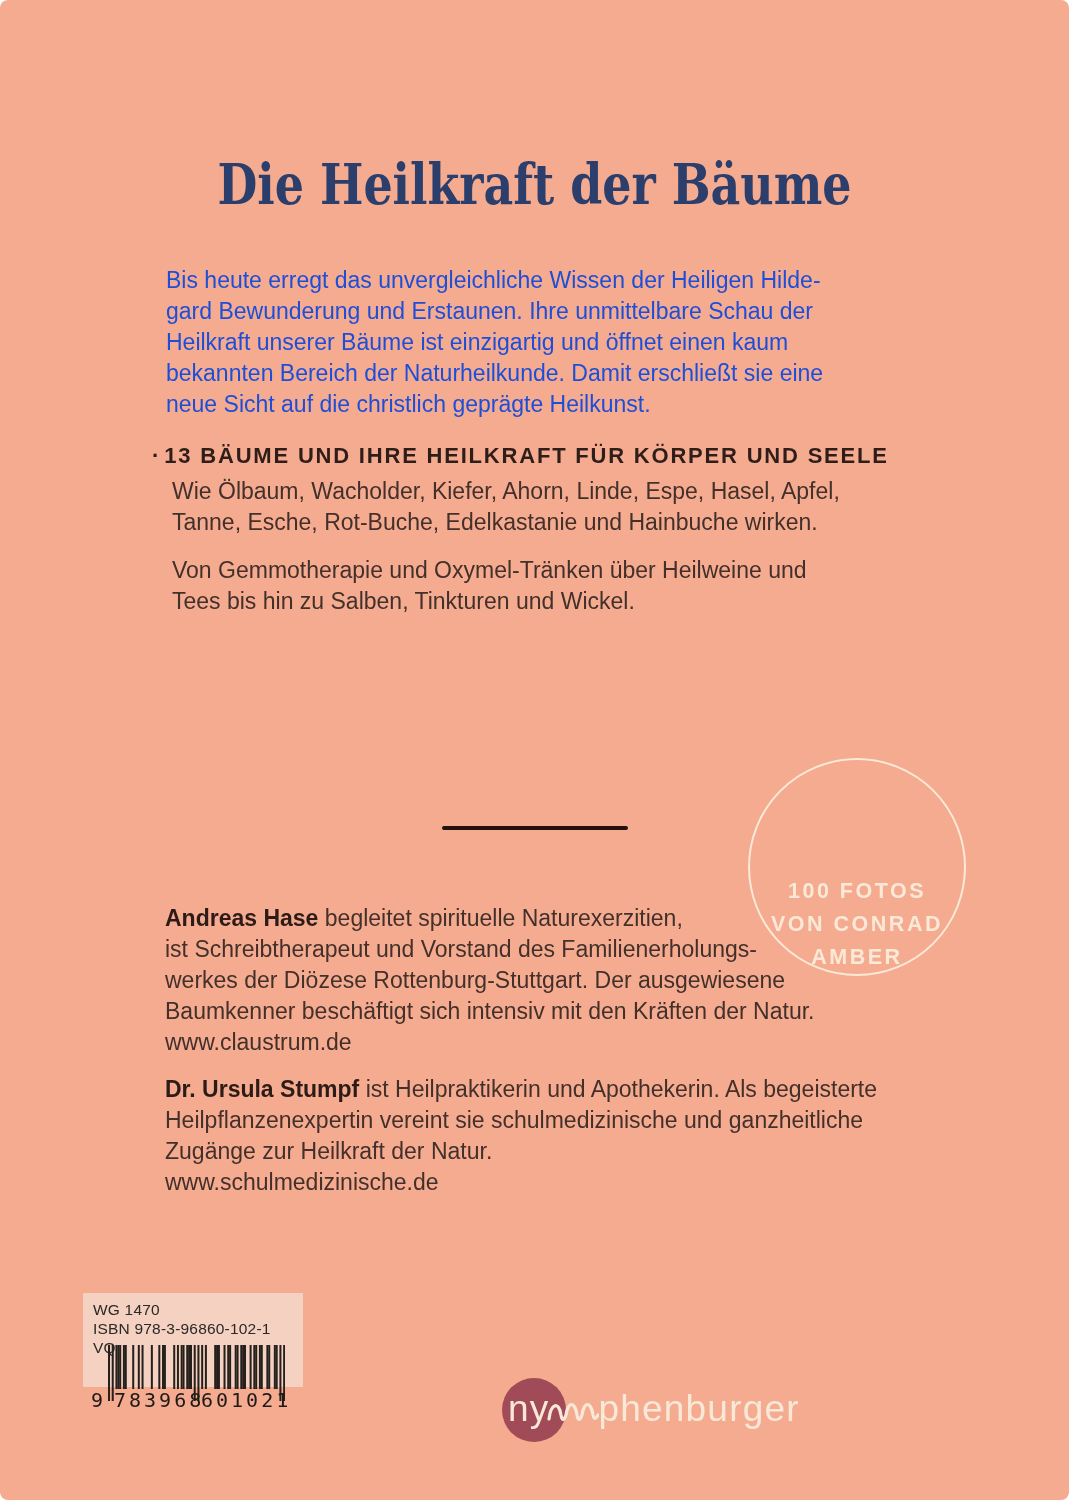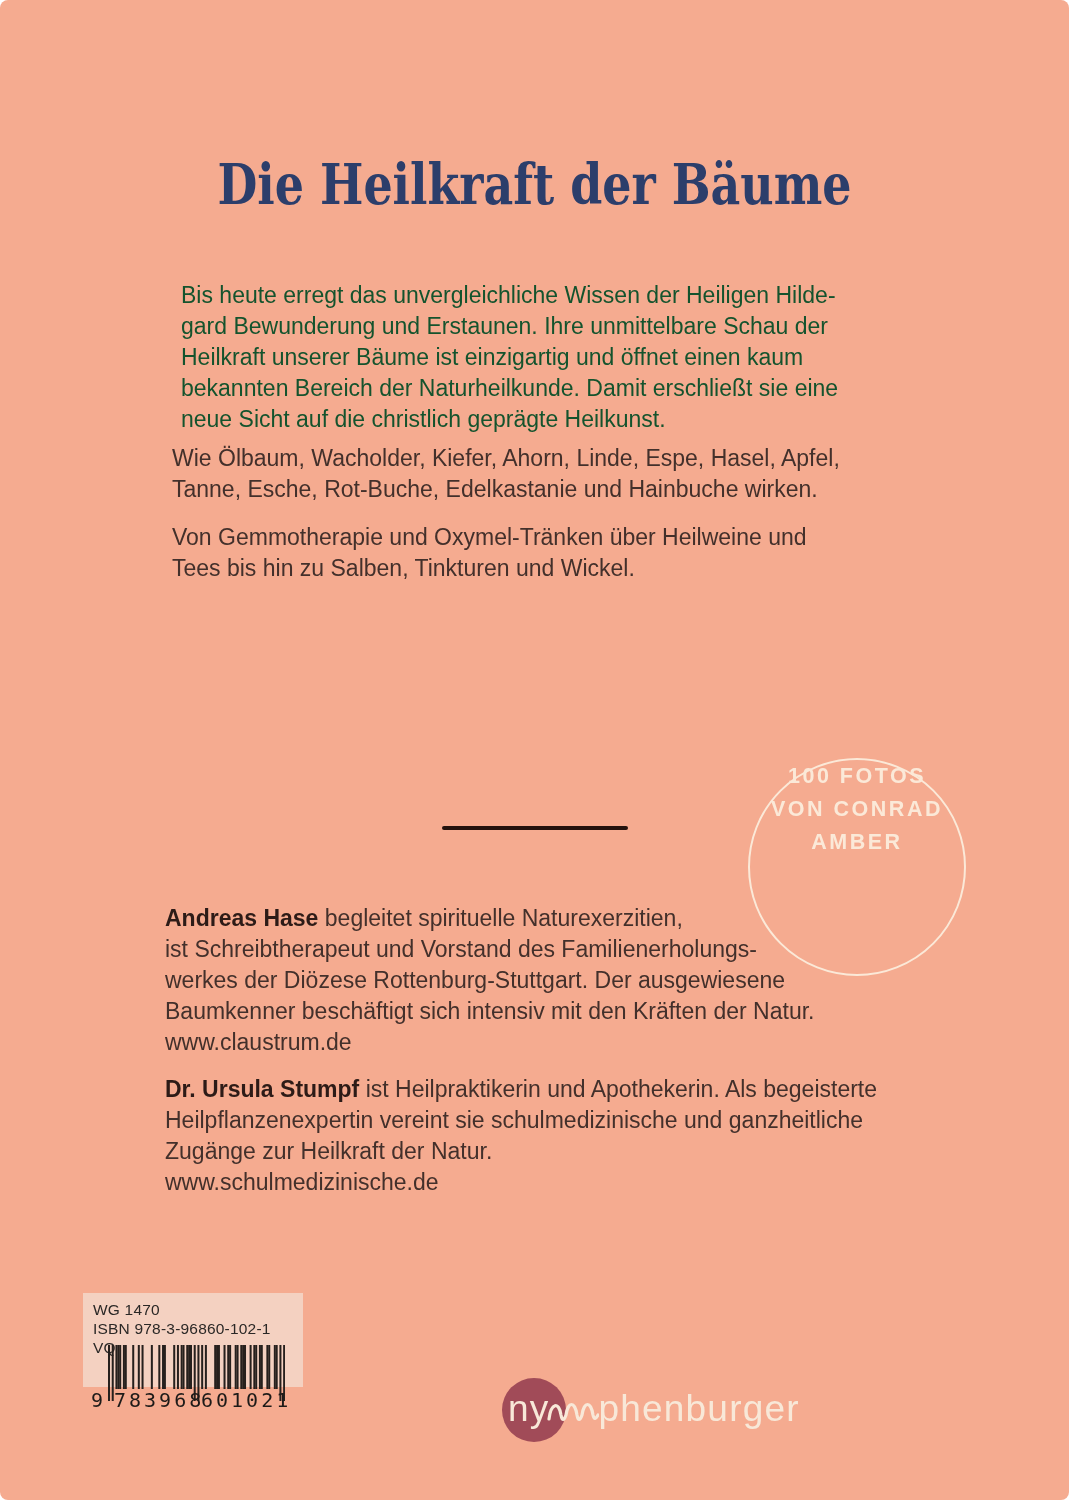--- a/index.html
+++ b/index.html
@@ -23,24 +23,24 @@
     line-height:64px;
     color:#2c3e6b;
     letter-spacing:0px;
     transform:scaleX(.82);
     transform-origin:center;
     white-space:nowrap;
   }
   .intro{
     position:absolute;
     left:165px;top:264px;width:790px;
-    margin:16px;
+    margin:1px;
     font-size:23px;line-height:31px;
     white-space:pre-line;
-    color:#14532d;
+    color:#1d4ed8;
   }
   .features{
     position:absolute;
     left:165px;top:443px;width:800px;
   }
   .feature{margin:0 0 17px 0;}
   .feature-heading{
     margin:0 0 7px 0;
     font-size:22px;line-height:26px;
     font-weight:bold;
@@ -67,21 +67,21 @@
     background:#24120e;
     border-radius:2px;
   }
   .badge{
     position:absolute;
     left:748px;top:758px;
     width:218px;height:218px;
     border:2.5px solid #fbe9d8;
     border-radius:50%;
     box-sizing:border-box;
-    display:flex;align-items:flex-start;justify-content:center;
+    display:flex;align-items:flex-end;justify-content:center;
   }
   .badge-text{
     text-align:center;
     font-size:21.5px;line-height:33px;
     font-weight:bold;
     letter-spacing:2.5px;
     color:#fbe9d8;
     white-space:pre-line;
   }
   .bio{
@@ -160,20 +160,21 @@
   <h1 class="title">Die Heilkraft der Bäume</h1>
 
   <p class="intro">Bis heute erregt das unvergleichliche Wissen der Heiligen Hilde-
 gard Bewunderung und Erstaunen. Ihre unmittelbare Schau der
 Heilkraft unserer Bäume ist einzigartig und öffnet einen kaum
 bekannten Bereich der Naturheilkunde. Damit erschließt sie eine
 neue Sicht auf die christlich geprägte Heilkunst.</p>
 
   <div class="features">
     <div class="feature">
+      <p class="feature-heading">13 BÄUME UND IHRE HEILKRAFT FÜR KÖRPER UND SEELE</p>
       <p class="feature-body">Wie Ölbaum, Wacholder, Kiefer, Ahorn, Linde, Espe, Hasel, Apfel,
 Tanne, Esche, Rot-Buche, Edelkastanie und Hainbuche wirken.</p>
     </div>
     <div class="feature">
       <p class="feature-body">Von Gemmotherapie und Oxymel-Tränken über Heilweine und
 Tees bis hin zu Salben, Tinkturen und Wickel.</p>
     </div>
   </div>
 
   <div class="divider"></div>

